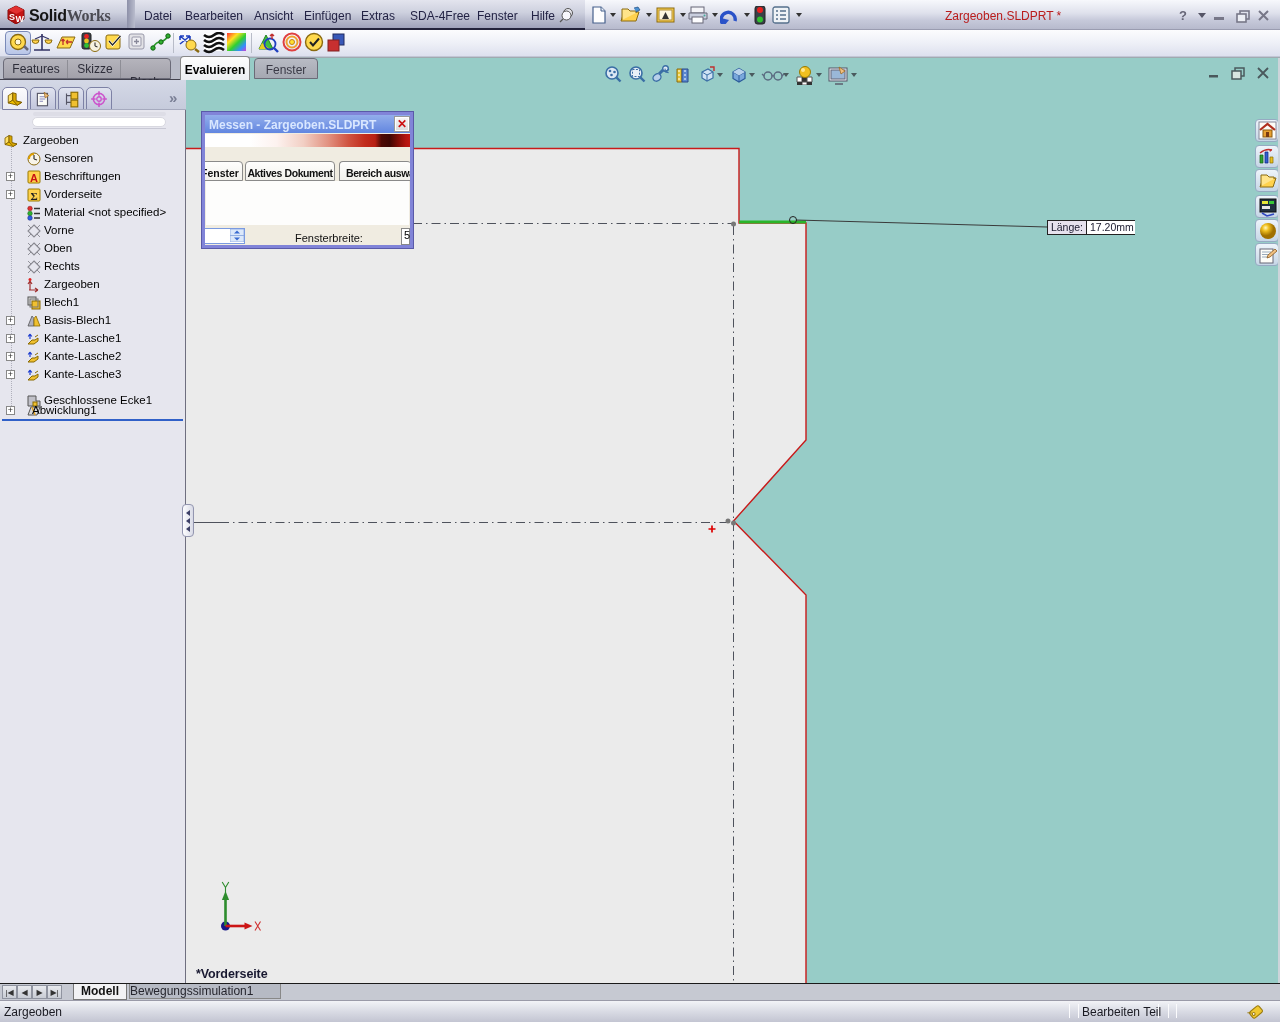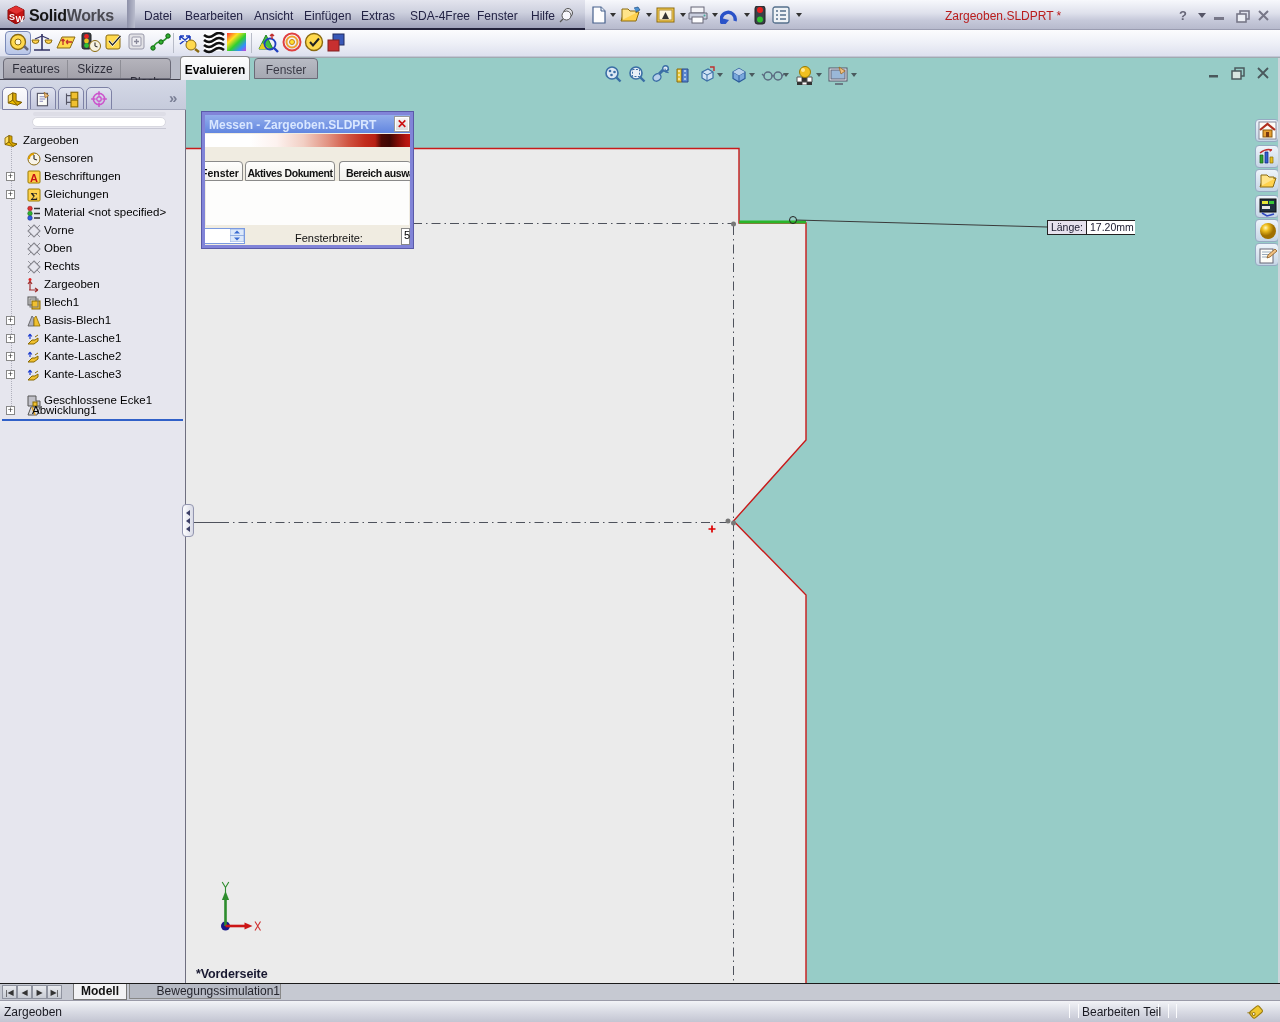--- a/index.html
+++ b/index.html
@@ -11,21 +11,21 @@
   background:linear-gradient(#f7f8fc 0%, #dfe1ec 45%, #c6c9da 70%, #b7bacd 100%);
   border-bottom:1px solid #9a9cb0; }
 #menuzone { left:0; top:0; width:585px; height:30px;
   background:linear-gradient(#e3e4ee 0%, #cdd0de 45%, #b3b6c9 75%, #9fa2ba 100%);
   border-bottom:2px solid #23233b; }
 #menudiv { left:127px; top:0; width:8px; height:28px;
   background:linear-gradient(90deg,#8d90a8,#b9bccd); }
 .menuitem { position:absolute; top:9px; font-size:12px; color:#232345; }
 #swlogo { left:5px; top:4px; width:20px; height:20px; }
 #swtext { left:29px; top:7px; font-size:16px; font-weight:bold; color:#151515; letter-spacing:-0.3px; }
-#swtext span { color:#4a4a52; }
+#swtext span { color:#4a4a52;font-family:Liberation Serif, serif; }
 #doctitle { left:945px; top:9px; font-size:12px; color:#b91c1c; }
 
 #toolbar2 { left:0; top:30px; width:1280px; height:27px;
   background:linear-gradient(#fcfcfe 0%, #eef0f7 50%, #dde0ee 100%);
   border-bottom:1px solid #c2c6d6; }
 
 #tabstrip-left { left:0; top:57px; width:186px; height:23px; background:#b9bcc8; border-bottom:1px solid #42424e; }
 .cmtab { position:absolute; top:58px; height:22px; font-size:12px; text-align:center;
   color:#2e2e3a; padding-top:4px; }
 #tab-grey { left:3px; top:58px; width:168px; height:21px;
@@ -80,21 +80,21 @@
 #dlgnum { left:196px; top:113px; width:9px; height:17px; background:#fff; border:1px solid #888;
   font-size:11px; padding-left:2px;}
 
 #bottombar { left:0; top:983px; width:1280px; height:17px; background:#c6c9d2;
   border-top:1px solid #1a1a1a; }
 .navbtn { position:absolute; top:1px; width:15px; height:14px; background:linear-gradient(#e8eaee,#c8ccd4);
   border:1px solid #9094a0; font-size:8px; text-align:center; line-height:13px; color:#333; }
 #tabmodell { position:absolute; left:73px; top:0px; width:54px; height:16px; background:#f2f2f4;
   border:1px solid #777; border-top:none; font-size:12px; font-weight:bold; text-align:center; color:#111; }
 #tabbeweg { position:absolute; left:129px; top:0px; width:152px; height:15px; background:#b6bac4;
-  border:1px solid #888; border-top:none; font-size:12px; text-align:right; color:#26262e; }
+  border:1px solid #888; border-top:none; font-size:12px; text-align:left; color:#26262e; }
 #statusbar { left:0; top:1000px; width:1280px; height:22px;
   background:linear-gradient(#f2f3f7 0%, #d9dbe4 50%, #c3c5d2 100%); border-top:1px solid #9a9aa8; }
 #statusbar .lbl1 { position:absolute; left:4px; top:4px; font-size:12px; color:#1a1a22; }
 #statusbar .lbl2 { position:absolute; left:1082px; top:4px; font-size:12px; color:#1a1a22; }
 .sep { position:absolute; top:3px; width:1px; height:14px; background:#fbfbfd; }
 
 .qi { position:absolute; top:6px; }
 .caret { position:absolute; top:13px; width:0; height:0; border-left:3.5px solid transparent;
   border-right:3.5px solid transparent; border-top:4px solid #333; }
 .t2i { position:absolute; top:32px; }
@@ -533,21 +533,21 @@
           <svg class="ticon" style="left:26px">
             <use href="#i-annot"></use>
           </svg>
           <span class="lbl" style="left:44px">Beschriftungen</span>
         </div>
       <div class="trow" style="top:54px">
           <span class="plus">+</span>
           <svg class="ticon" style="left:26px">
             <use href="#i-sigma"></use>
           </svg>
-          <span class="lbl" style="left:44px">Gleichungen</span>
+          <span class="lbl" style="left:44px">Vorderseite</span>
         </div>
       <div class="trow" style="top:72px">
           <svg class="ticon" style="left:26px">
             <use href="#i-mat"></use>
           </svg>
           <span class="lbl" style="left:44px">Material &lt;not specified&gt;</span>
         </div>
       <div class="trow" style="top:90px">
           <svg class="ticon" style="left:26px">
             <use href="#i-plane"></use>

